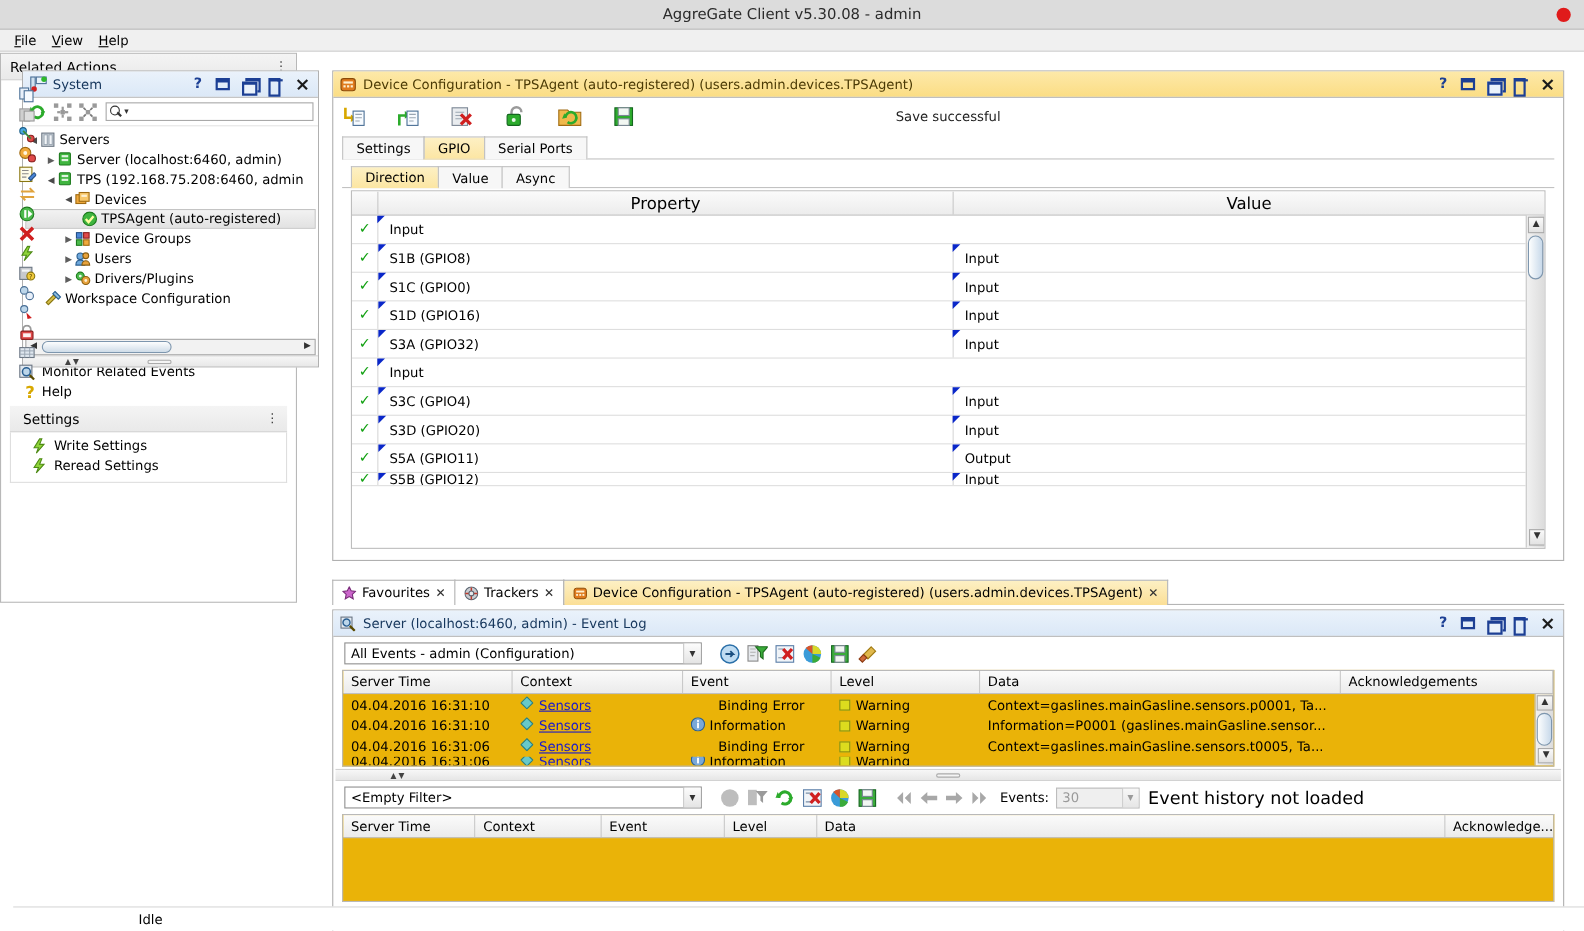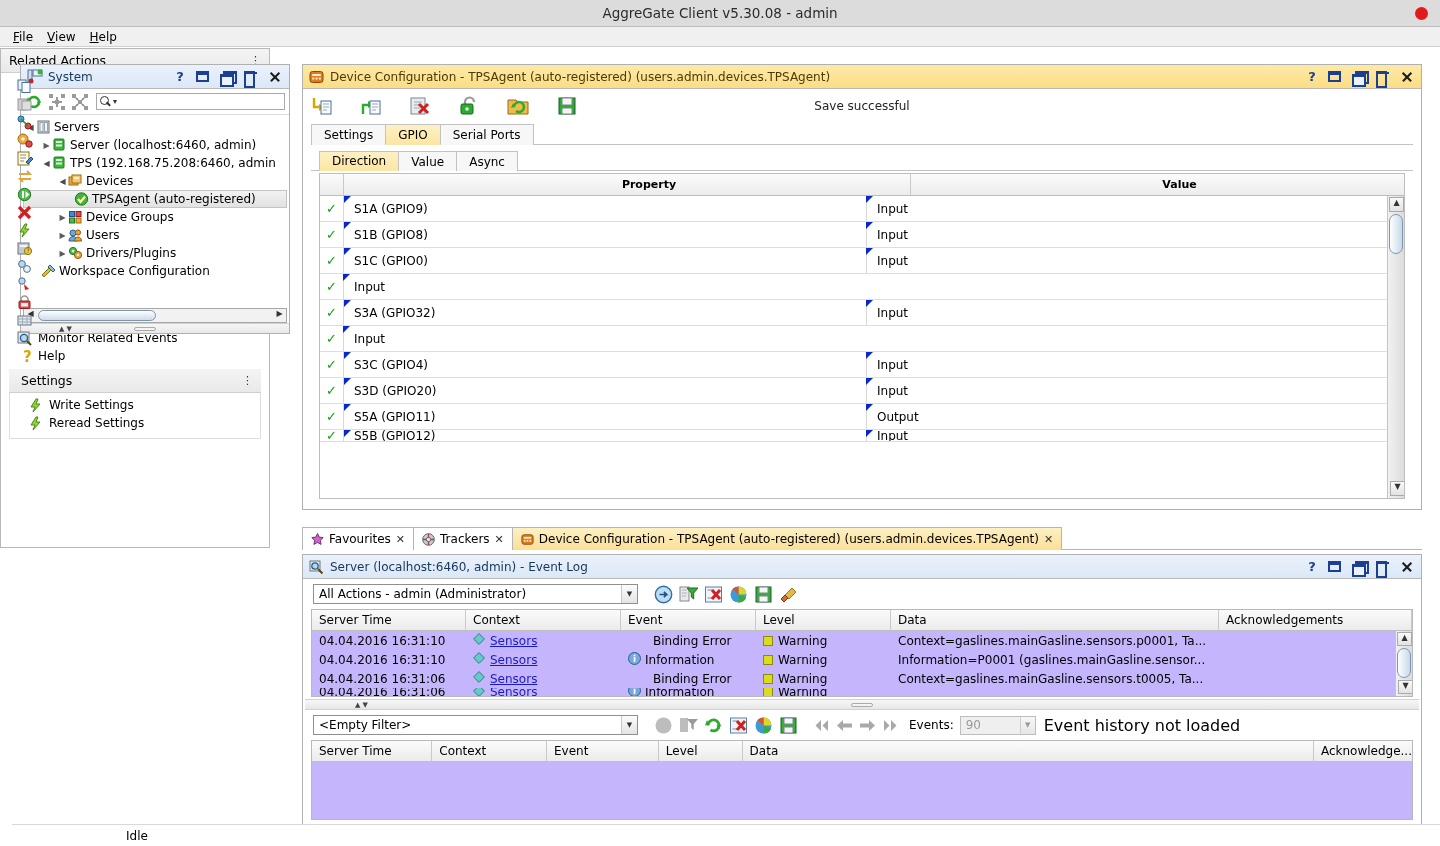--- a/index.html
+++ b/index.html
@@ -170,21 +170,21 @@
     border-bottom:1px solid #fce6a4;}
   .tabrow.sub { padding-left:16px; height:21px; }
   .tabrow.sub .tab { height:20px; }
 
   
   #cfg-table-wrap {
     position:absolute; left:16px; top:108px; right:16px; bottom:10px;
     border:1px solid #bdbdbd; background:#fff; overflow:hidden;
   }
   .cfg-head { display:flex; height:22px; background:linear-gradient(#fbfbfb,#ececec);
-     border-bottom:1px solid #bdbdbd; font-weight:bold; font-size:11px;gap:44px;}
+     border-bottom:1px solid #bdbdbd; font-weight:normal; font-size:15px;}
   .cfg-head .ch { display:flex;align-items:center;justify-content:center;border-right:1px solid #c9c9c9;}
   .cfg-row { display:flex; height:26px; border-bottom:1px solid #dedede; font-size:12px;}
   .c-chk { width:24px; display:flex;align-items:center;justify-content:center;border-right:1px solid #d7d7d7;}
   .c-chk .tick { color:#12a112; font-size:13px; font-weight:bold; }
   .c-prop { width:523px; display:flex;align-items:center;padding-left:10px; border-right:1px solid #d7d7d7; position:relative;}
   .c-val { flex:1; display:flex;align-items:center;padding-left:10px; position:relative;}
   .corner {
     position:absolute; left:0px; top:0px; width:0;height:0;
     border-left:7px solid #0a27c9; border-bottom:7px solid transparent;
   }
@@ -228,21 +228,21 @@
     display:flex;align-items:center; font-size:12px; padding-left:5px;
   }
   .combo .cb-val { flex:1; }
   .combo .cb-btn {
     width:16px; height:18px; border-left:1px solid #c8c8c8;
     background:linear-gradient(#fcfcfc,#e4e4e4);
     display:flex;align-items:center;justify-content:center;font-size:7px;color:#333;
   }
   .el-ico { width:19px;height:19px;position:relative;cursor:pointer; }
   .evgrid {
-    margin:0 8px; border:1px solid #b9b9b9; background:#c4b5fd; position:relative; overflow:hidden;
+    margin:0 8px; border:1px solid #b9b9b9; background:#eab308; position:relative; overflow:hidden;
   }
   .eg-head { display:flex; height:21px; background:linear-gradient(#fbfbfb,#ebebeb);
     border-bottom:1px solid #c0c0c0; font-size:12px; }
   .eg-head .h { display:flex;align-items:center;padding-left:7px; border-right:1px solid #c9c9c9; }
   .eg-row { display:flex; height:19px; font-size:12px; }
   .eg-row .c { display:flex;align-items:center;padding-left:7px; overflow:hidden; white-space:nowrap;}
   .link { color:#1a1acb; text-decoration:underline; }
   .lvlbox { width:10px;height:10px;background:#dcdc1e;border:1px solid #8a8a10;margin-right:5px; flex:none;}
   .eg-vscroll {
     position:absolute; right:0; top:21px; bottom:0; width:17px;
@@ -708,24 +708,20 @@
         <div class="ch" style="flex:1;border-right:none;">
             <span>Value</span>
           </div>
       </div>
 
       <div style="position:absolute;left:0;right:17px;top:22px;bottom:0;overflow:hidden;">
         <div class="cfg-row">
           <div class="c-chk">
               <span class="tick">✓</span>
             </div>
-          <div class="c-prop">
-              <span class="corner"></span>
-              <span>S1A (GPIO9)</span>
-            </div>
           <div class="c-val">
               <span class="corner"></span>
               <span>Input</span>
             </div>
         </div>
         <div class="cfg-row">
           <div class="c-chk">
               <span class="tick">✓</span>
             </div>
           <div class="c-prop">
@@ -746,20 +742,24 @@
               <span>S1C (GPIO0)</span>
             </div>
           <div class="c-val">
               <span class="corner"></span>
               <span>Input</span>
             </div>
         </div>
         <div class="cfg-row">
           <div class="c-chk">
               <span class="tick">✓</span>
+            </div>
+          <div class="c-prop">
+              <span class="corner"></span>
+              <span>S1D (GPIO16)</span>
             </div>
           <div class="c-val">
               <span class="corner"></span>
               <span>Input</span>
             </div>
         </div>
         <div class="cfg-row">
           <div class="c-chk">
               <span class="tick">✓</span>
             </div>
@@ -887,21 +887,21 @@
         <span class="win-btn qmark">?</span>
         <span class="win-btn ico-max"></span>
         <span class="win-btn ico-rest"></span>
         <span class="win-btn ico-pin"></span>
         <span class="win-btn ico-x"></span>
       </span>
     </div>
 
     <div class="el-toolbar" style="padding-left:10px;">
       <div class="combo" style="width:325px;">
-        <span class="cb-val">All Actions - admin (Administrator)</span>
+        <span class="cb-val">All Events - admin (Configuration)</span>
         <span class="cb-btn">▼</span>
       </div>
       <span style="width:4px"></span>
       <span class="el-ico"><svg width="19" height="19" viewBox="0 0 19 19">
             <circle cx="9.5" cy="9.5" r="8.2" fill="#bfdcf2" stroke="#2a6fa8" stroke-width="1.4"></circle>
             <path d="M5.5 9.5h7l-2.6-2.6M12.5 9.5l-2.6 2.6" stroke="#1a4f80" stroke-width="1.7" fill="none"></path>
           </svg></span>
       <span class="el-ico"><svg width="19" height="19" viewBox="0 0 19 19">
             <rect x="1" y="2" width="9" height="14" fill="#e6e9ed" stroke="#8a8a8a"></rect>
             <path d="M3 5h5M3 8h5M3 11h4" stroke="#b0b0b0"></path>
@@ -1084,21 +1084,21 @@
             <path d="M7 2L1 7.5 7 13v-3.5h9v-4H7z" fill="#a8a8a8"></path>
           </svg></span>
       <span class="navbtn"><svg width="17" height="15" viewBox="0 0 17 15">
             <path d="M10 2l6 5.5L10 13V9.5H1v-4h9z" fill="#a8a8a8"></path>
           </svg></span>
       <span class="navbtn"><svg width="17" height="15" viewBox="0 0 17 15">
             <path d="M2 2l5.5 5.5L2 13V2zM9 2l5.5 5.5L9 13V2z" fill="#a8a8a8"></path>
           </svg></span>
       <span class="ev-lbl">Events:</span>
       <div class="ev-spin">
-        <span>90</span>
+        <span>30</span>
         <span class="sp">▼</span>
       </div>
       <span id="hist-msg" style="left:560px;right:0;">Event history not loaded</span>
     </div>
 
     <div class="evgrid" style="height:80px;">
       <div class="eg-head">
         <div class="h" style="width:128px;">
             <span>Server Time</span>
           </div>

